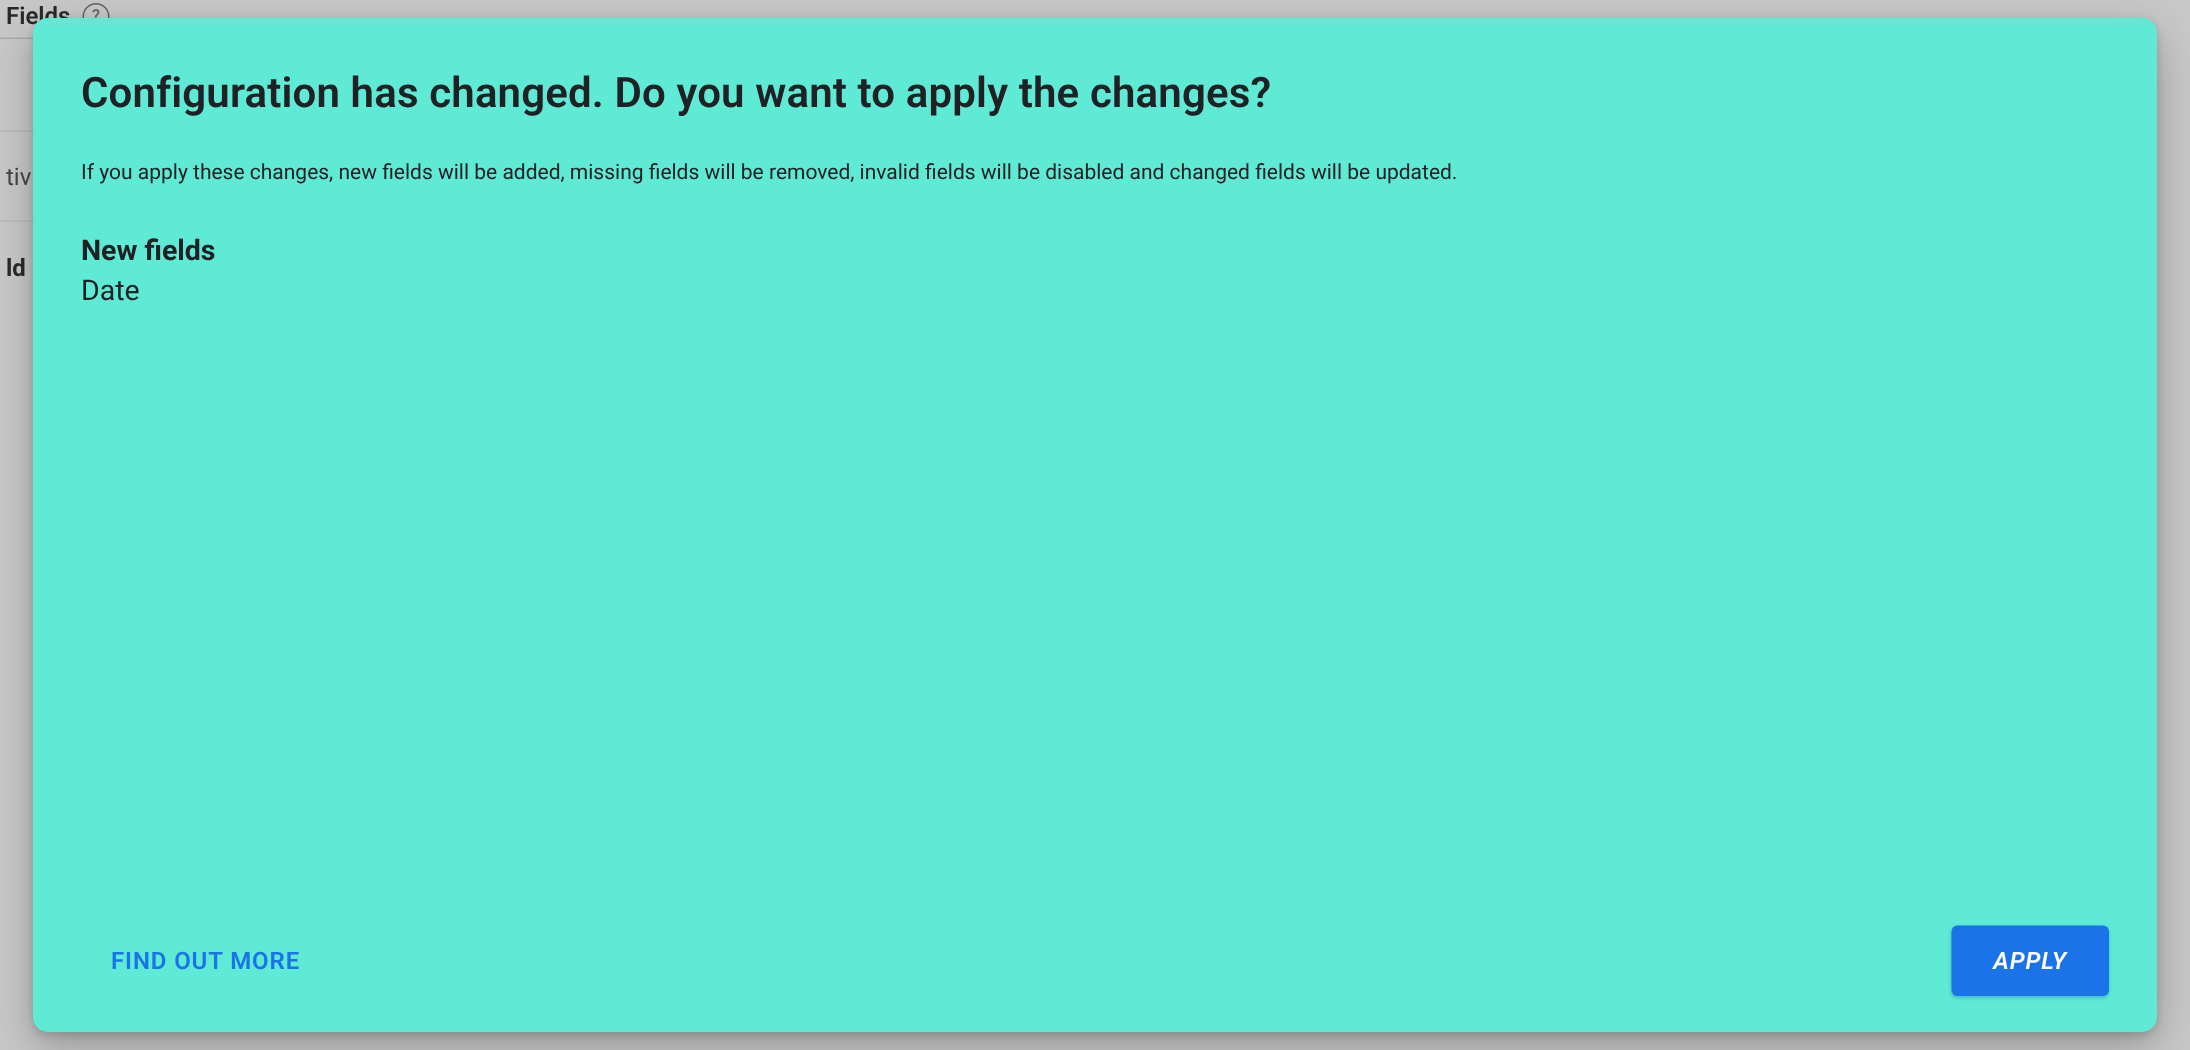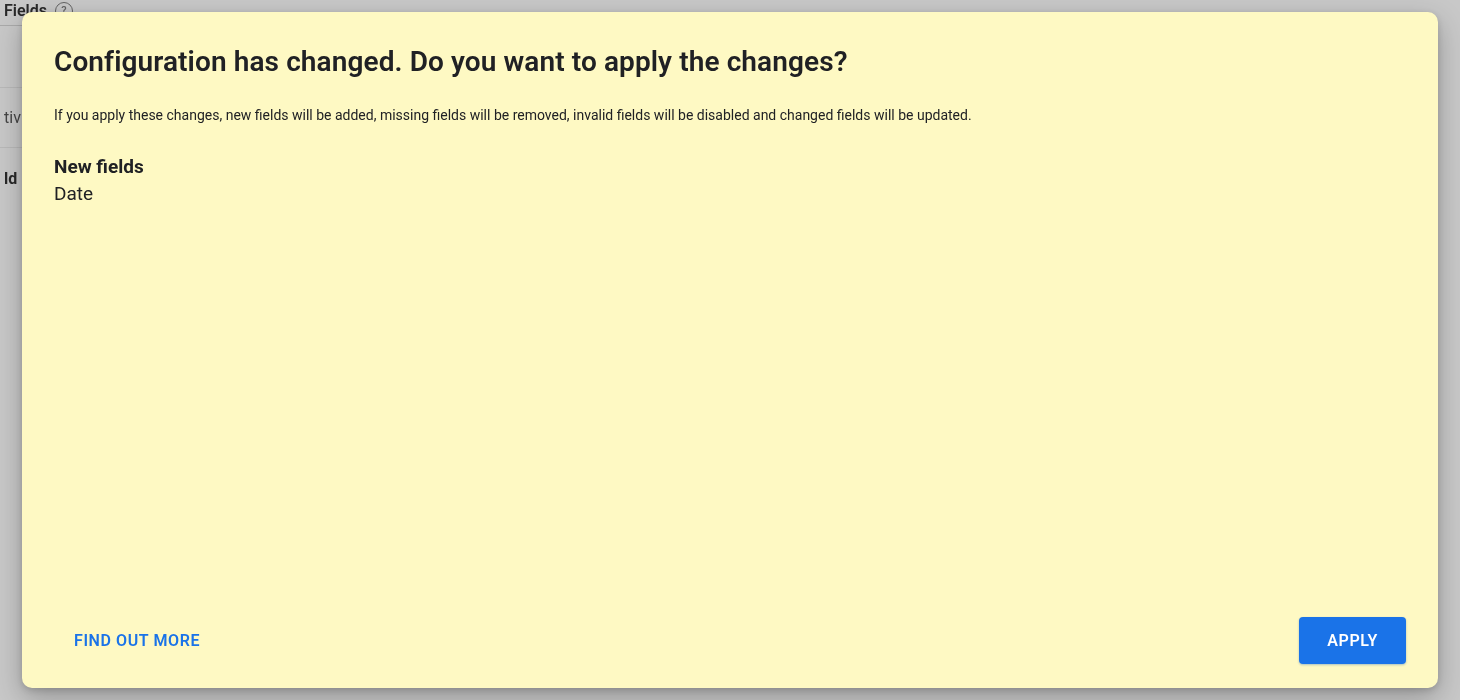--- a/index.html
+++ b/index.html
@@ -35,21 +35,21 @@
       border-bottom: 1px solid #e2e2e2;
     }
 
     
     .scrim {
       position: absolute; inset: 0; background: rgba(0,0,0,0.18);
     }
     .dialog {
       position: absolute;
       left: 22px; right: 22px; top: 12px; bottom: 12px;
-      background: #fef9c3;
+      background: #5eead4;
       border-radius: 10px;
       box-shadow: 0 10px 28px rgba(0,0,0,0.25), 0 2px 6px rgba(0,0,0,0.15);
       padding: 32px 32px 24px 32px;
       display: flex; flex-direction: column;
     }
     .dialog-title {
       font-size: 28px; font-weight: 600; margin-bottom: 26px; line-height: 1.25;
       letter-spacing: 0.1px;
     }
     .dialog-desc {
@@ -73,20 +73,21 @@
       border: none; background: transparent;
       padding: 12px 20px; border-radius: 4px;
       cursor: pointer;
     }
     .btn-text-primary { color: #1a73e8; }
     .btn-text-secondary { color: #1a73e8; }
     .btn-filled {
       background: #1a73e8; color: #fff;
       padding: 14px 28px;
       box-shadow: 0 1px 2px rgba(26,115,232,0.3), 0 1px 3px rgba(0,0,0,0.08);
+      font-style: italic;
     }
   </style>
 </head>
 <body>
 
 <div class="bg">
   <div class="bg-topbar">
     <span>Fields</span>
     <span class="bg-help">?</span>
   </div>

